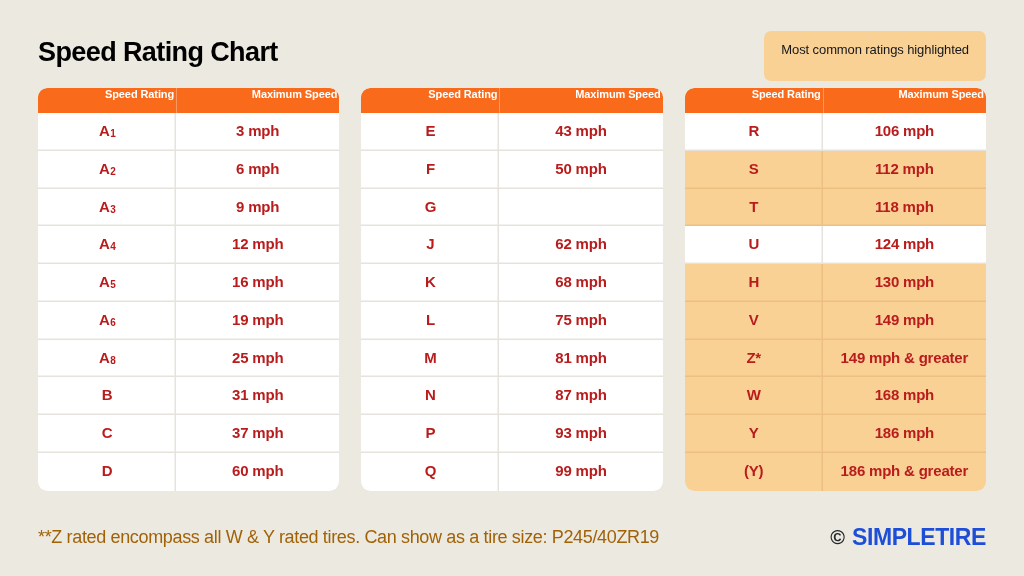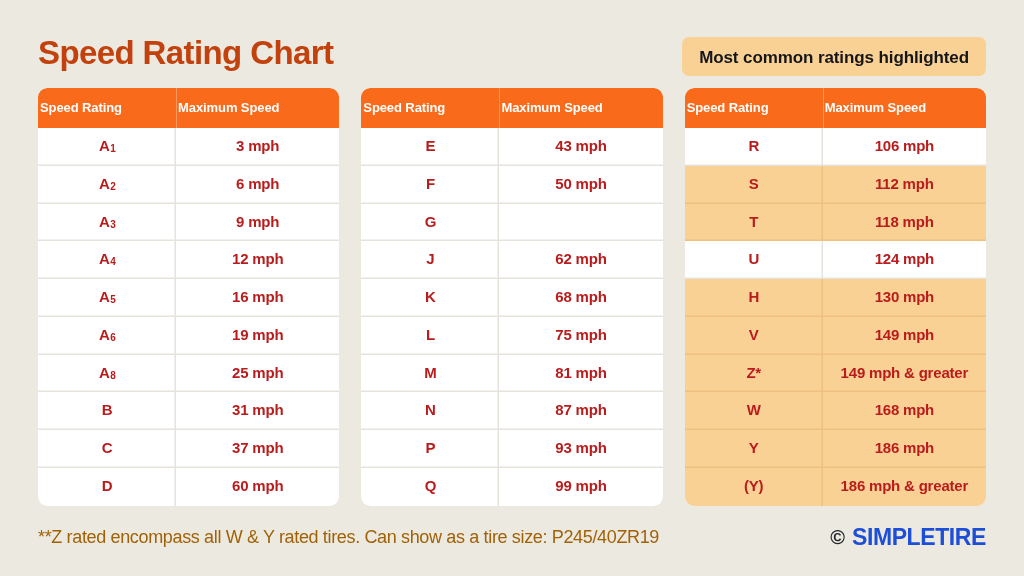--- a/index.html
+++ b/index.html
@@ -28,35 +28,35 @@
     left: 38px;
     top: 26px;
     right: 38px;
     height: 52px;
     display: flex;
     align-items: center;
     justify-content: space-between;
   }
 
   .page-title {
-    font-size: 33px;
-    font-weight: 700;
-    color: #c2410c;
+    font-size: 27px;
+    font-weight: 700;
+    color: #000000;
     letter-spacing: -0.6px;
     line-height: 1;
     white-space: nowrap;
   }
 
   .legend-badge {
     background: #FAD195;
     color: #15161A;
-    font-size: 17px;
-    font-weight: 700;
+    font-size: 13px;
+    font-weight: 400;
     letter-spacing: -0.1px;
-    padding: 11px 17px 8px 17px;
+    padding: 11px 17px 24px 17px;
     border-radius: 7px;
     white-space: nowrap;
     margin-top: 8px;
   }
 
   
   .tables {
     position: absolute;
     left: 38px;
     top: 88px;
@@ -76,25 +76,25 @@
   .thead {
     display: flex;
     background: #F96A1B;
     border-top-left-radius: 9px;
     border-top-right-radius: 9px;
     overflow: hidden;
   }
   .th {
     flex: 1 1 0;
     color: #FFFFFF;
-    font-size: 13px;
+    font-size: 11px;
     font-weight: 700;
     letter-spacing: -0.1px;
-    text-align: left;
-    padding: 12px 2px 13px 2px;
+    text-align: right;
+    padding: 0 2px 13px 2px;
     white-space: nowrap;
     position: relative;
   }
   .th.col-rating {
     flex: 0 0 44.5%;
   }
   .th.col-speed {
     flex: 1 1 auto;
     box-shadow: inset 1px 0 0 rgba(255,255,255,0.30);
   }

